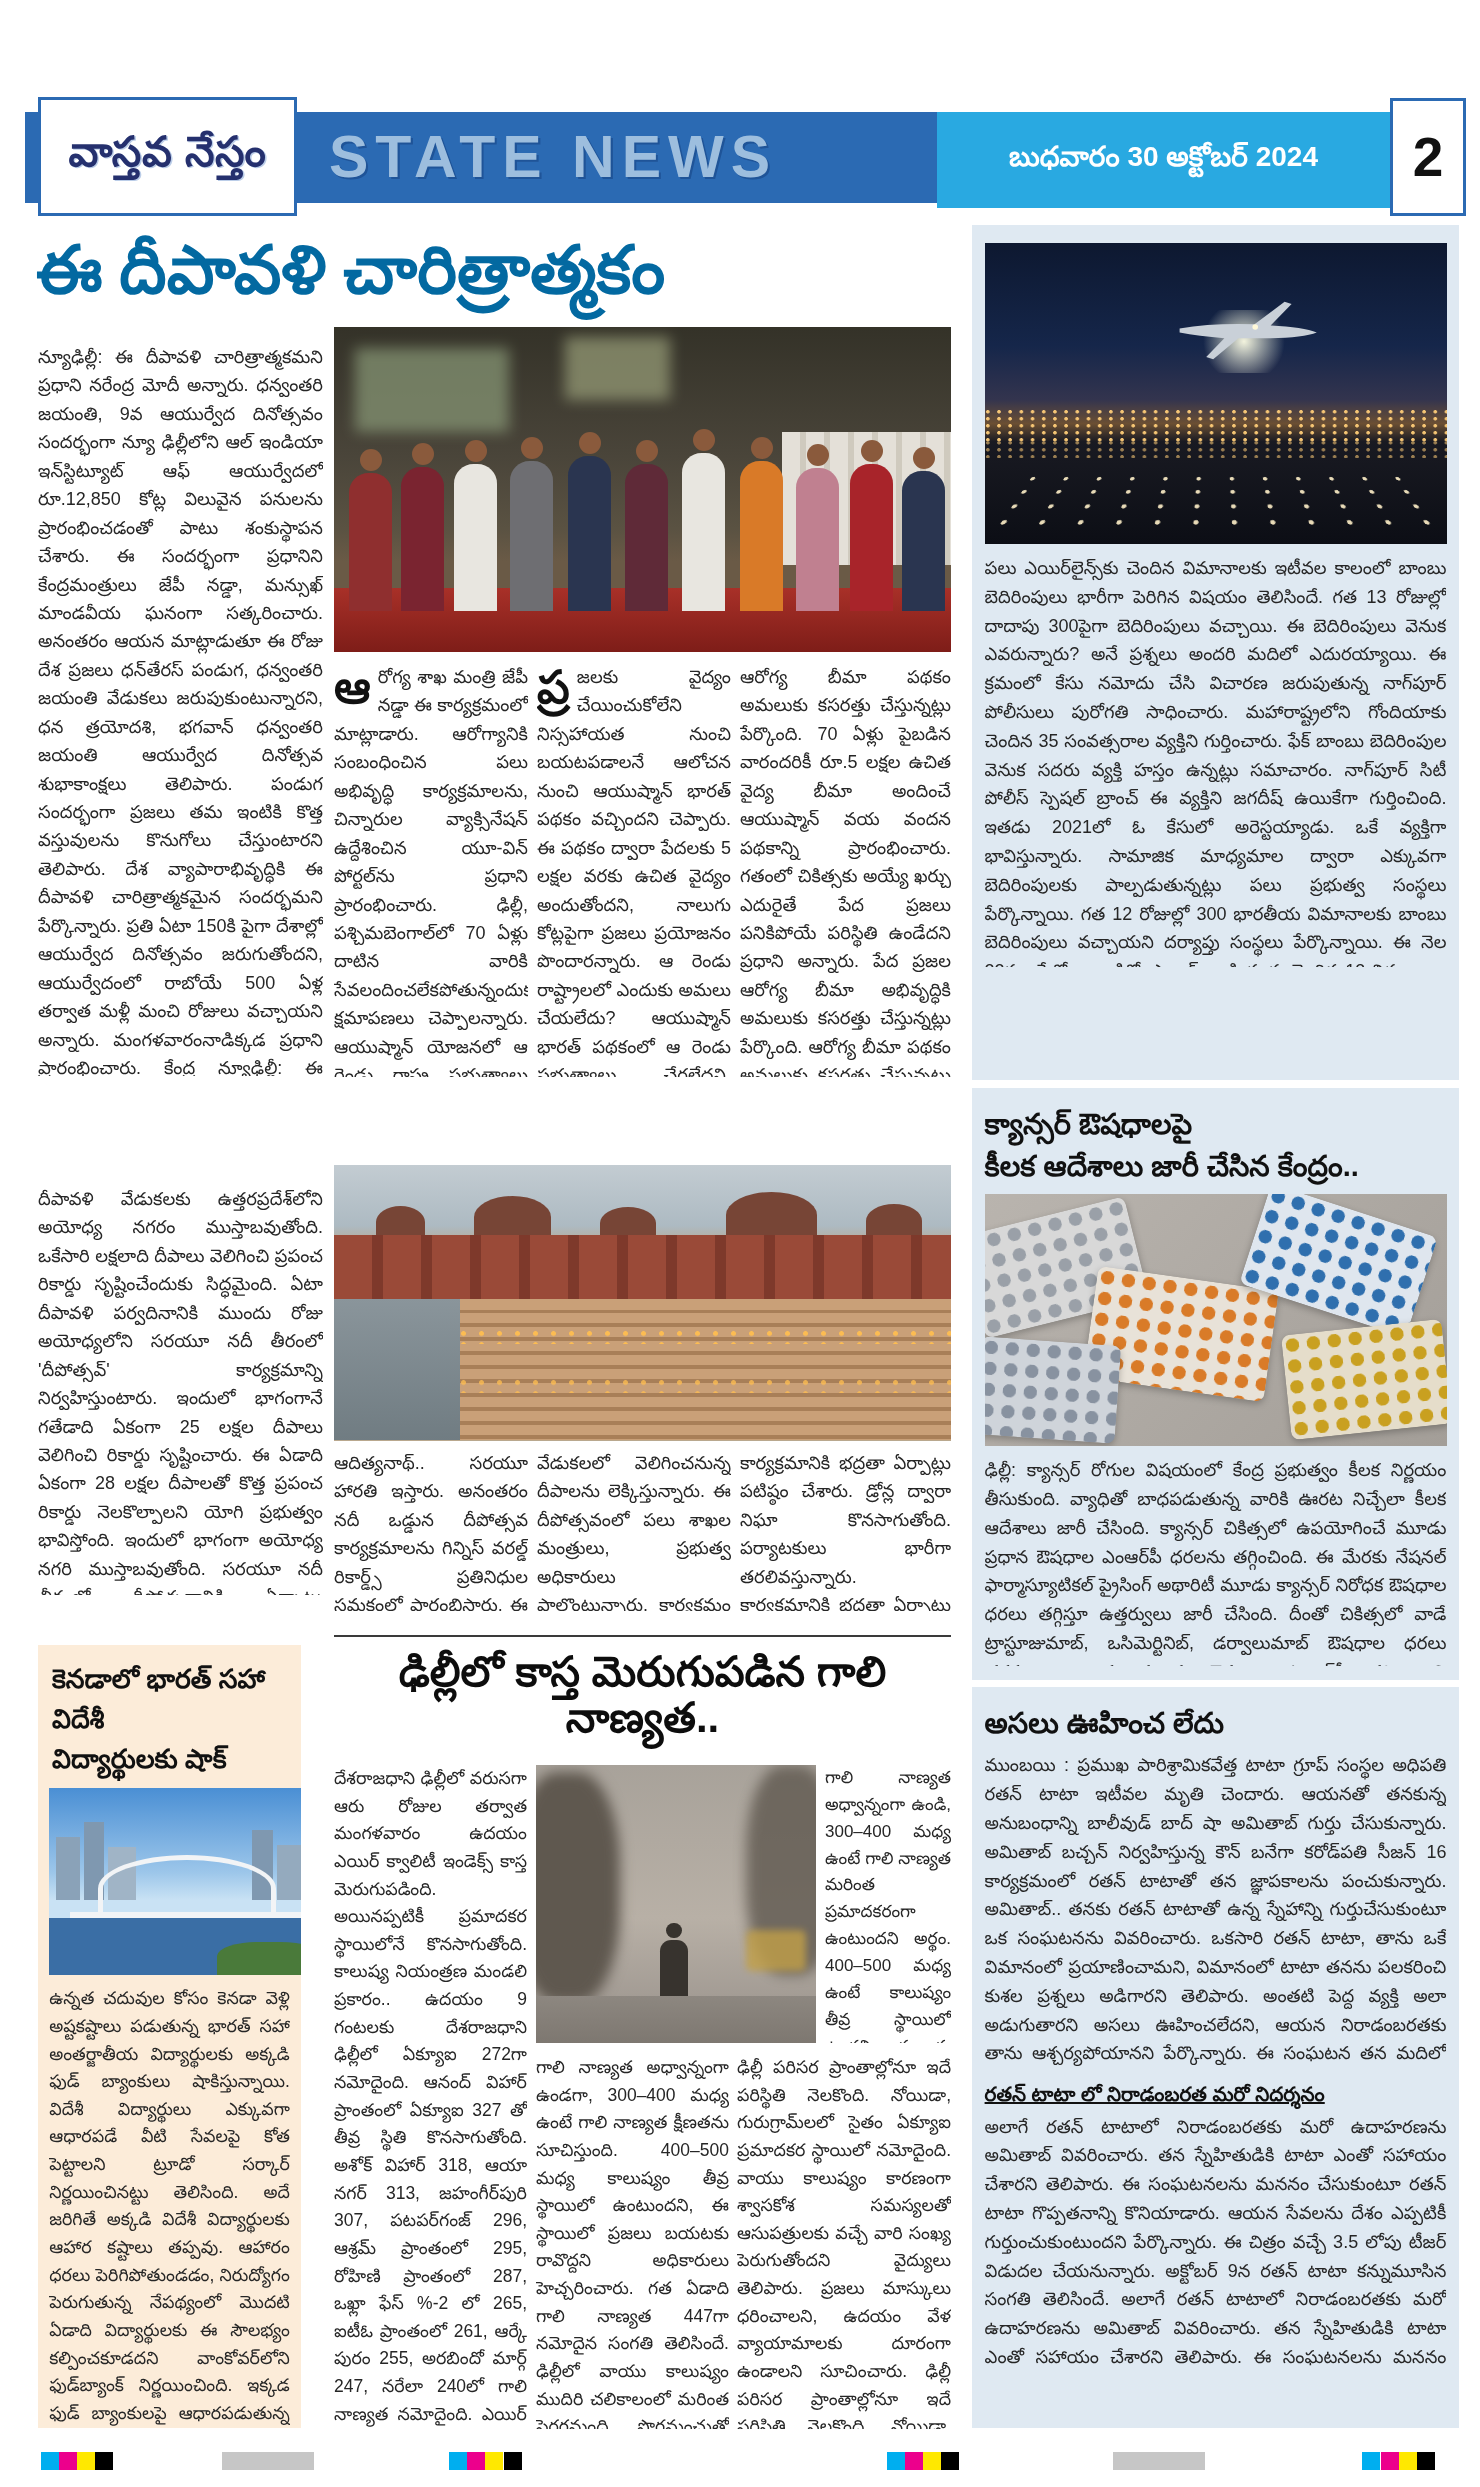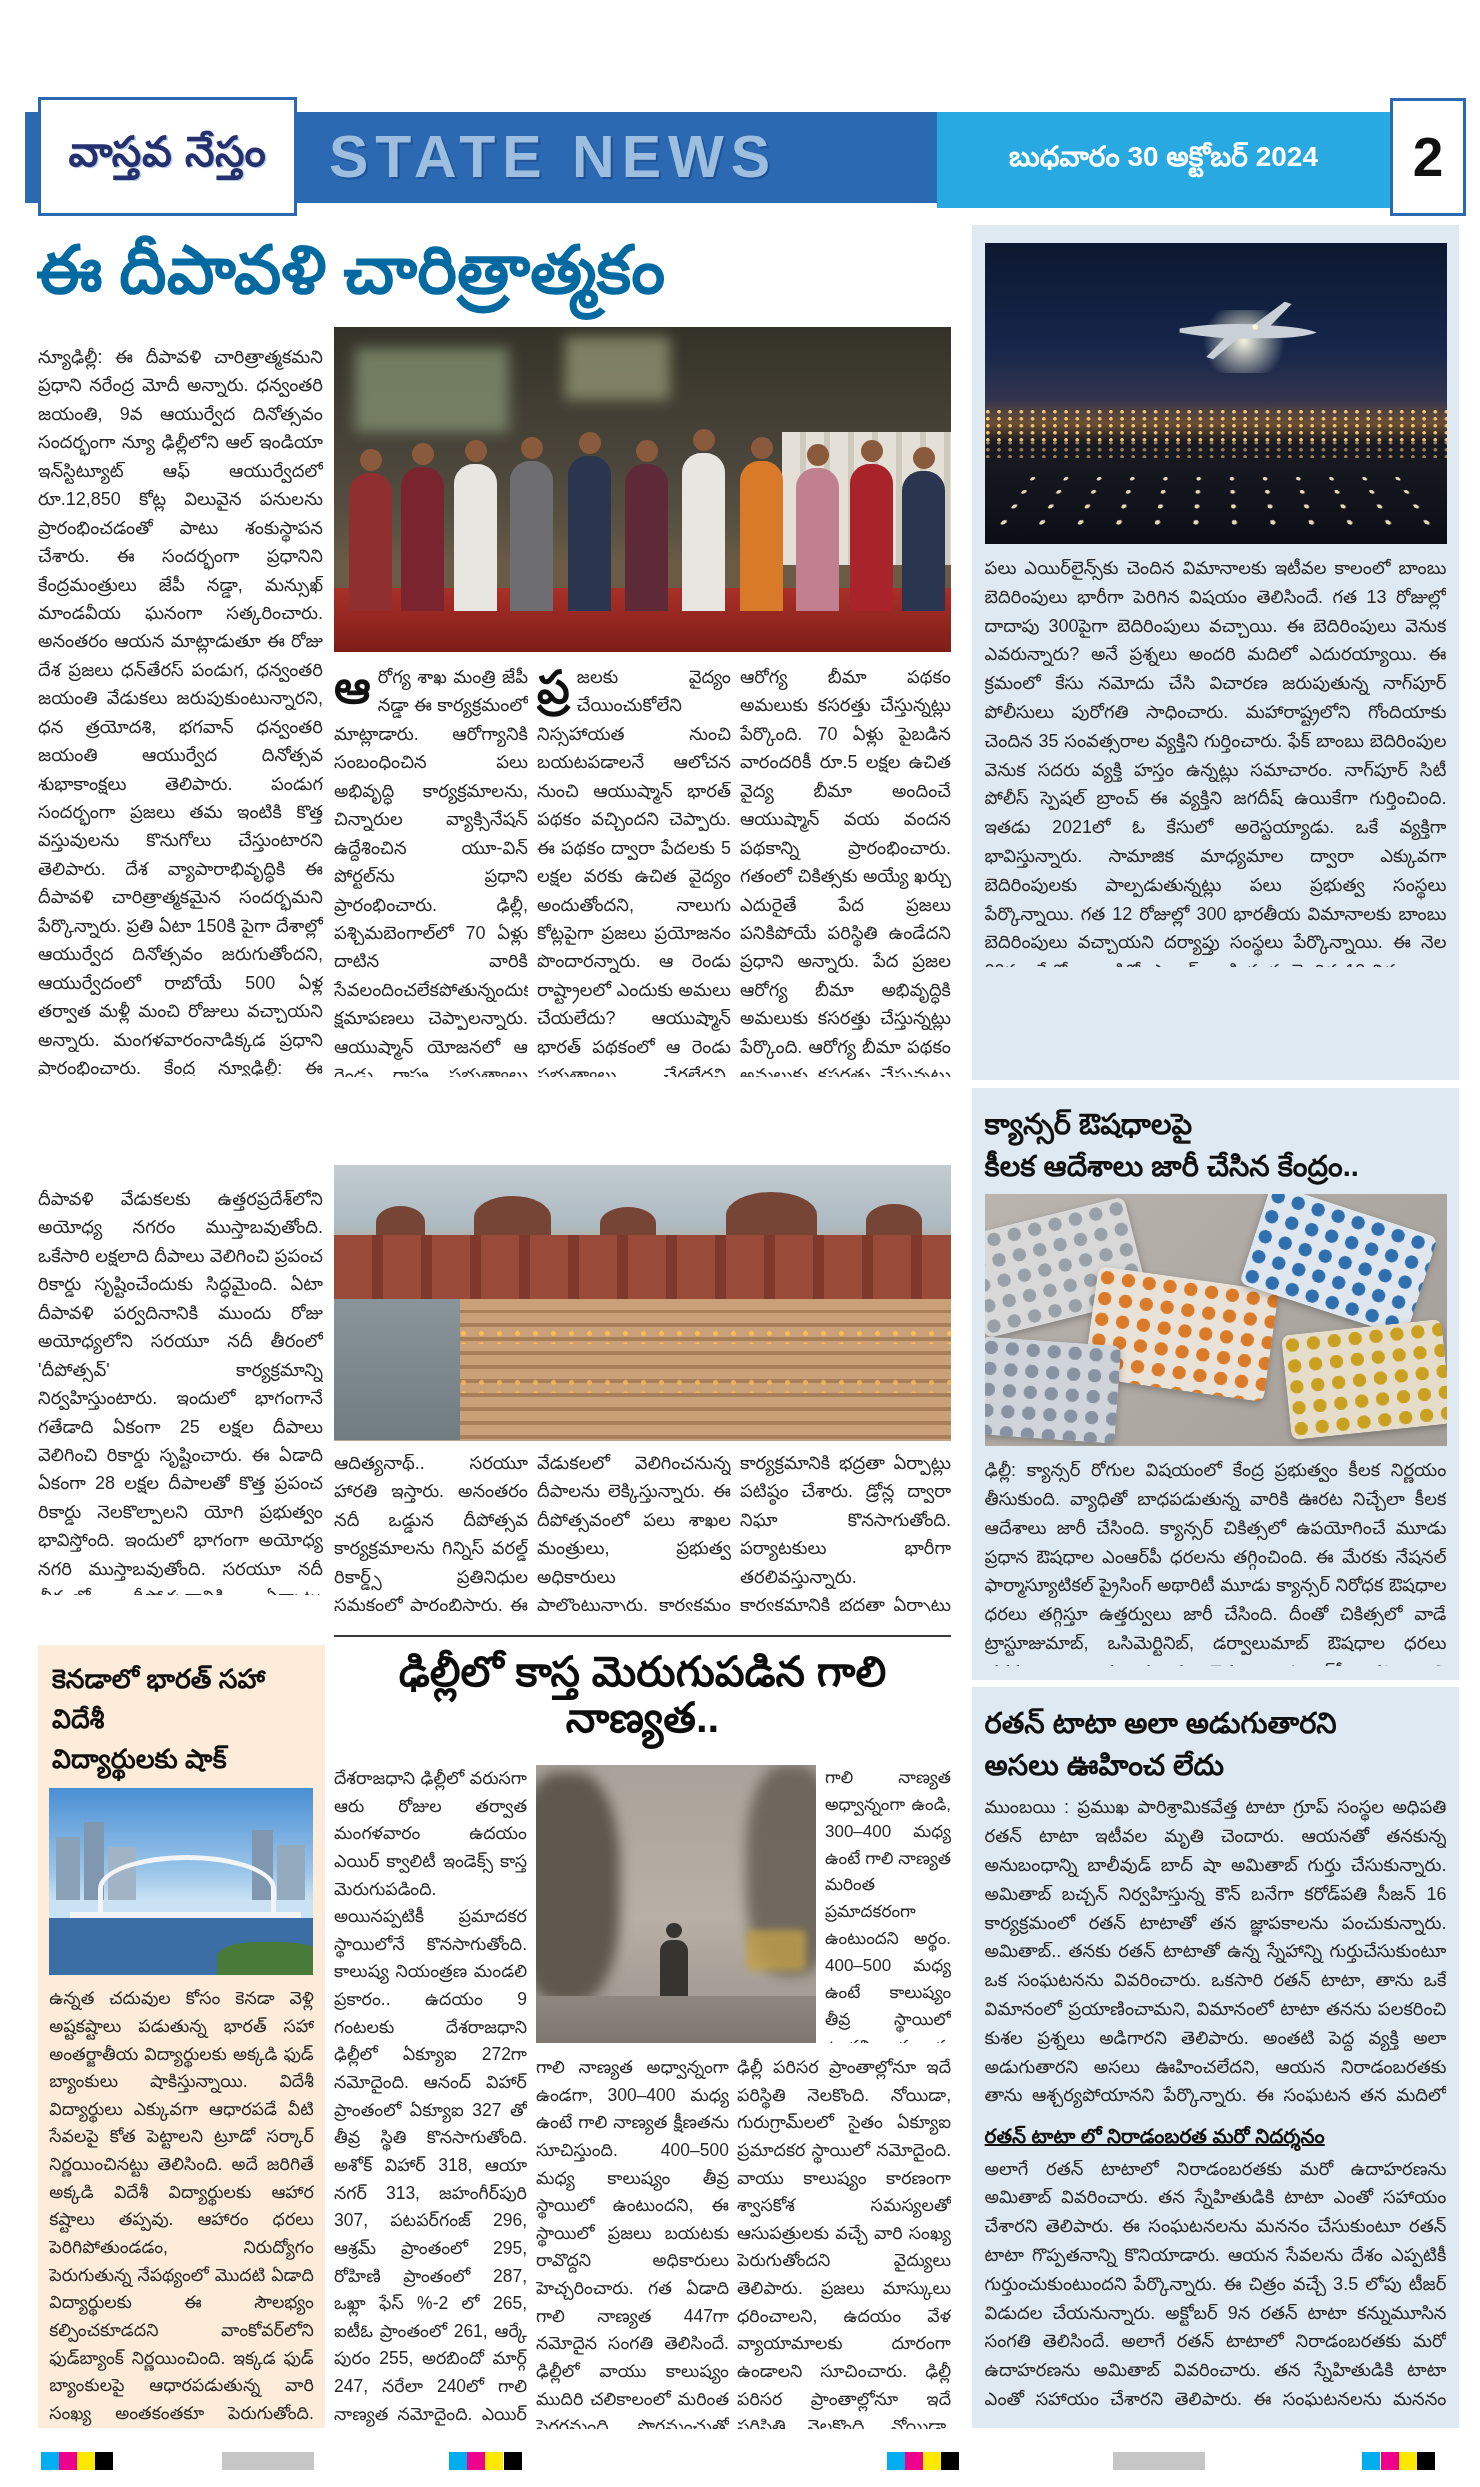--- a/index.html
+++ b/index.html
@@ -179,21 +179,21 @@
     <div class="photo ph4" style="position:relative;width:462px;height:252px;margin:5.6px 0 9.8px 0">
       <div class="pack pk-dots" style="left:-14px;top:21px;width:168px;height:105px;transform:rotate(-14deg);background-color:#d8d8d8;background-image:radial-gradient(circle at 10.5px 10.5px,#9aa0a8 6.3px,transparent 7px)"></div>
       <div class="pack pk-dots" style="left:105px;top:84px;width:182px;height:112px;transform:rotate(8deg);background-color:#e8e2d8;background-image:radial-gradient(circle at 10.5px 10.5px,#d97b28 6.3px,transparent 7px)"></div>
       <div class="pack pk-dots" style="left:266px;top:14px;width:175px;height:105px;transform:rotate(18deg);background-color:#dfe6ee;background-image:radial-gradient(circle at 10.5px 10.5px,#2f6fae 6.3px,transparent 7px)"></div>
       <div class="pack pk-dots" style="left:301px;top:133px;width:161px;height:105px;transform:rotate(-6deg);background-color:#e5ddca;background-image:radial-gradient(circle at 10.5px 10.5px,#c9a020 6.3px,transparent 7px)"></div>
       <div class="pack pk-dots" style="left:-7px;top:147px;width:140px;height:98px;transform:rotate(4deg);background-color:#cfd4da;background-image:radial-gradient(circle at 10.5px 10.5px,#8892a0 6.3px,transparent 7px)"></div>
     </div>
     <div class="rail-body" style="height:210px">ఢిల్లీ: క్యాన్సర్ రోగుల విషయంలో కేంద్ర ప్రభుత్వం కీలక నిర్ణయం తీసుకుంది. వ్యాధితో బాధపడుతున్న వారికి ఊరట నిచ్చేలా కీలక ఆదేశాలు జారీ చేసింది. క్యాన్సర్ చికిత్సలో ఉపయోగించే మూడు ప్రధాన ఔషధాల ఎంఆర్‌పీ ధరలను తగ్గించింది. ఈ మేరకు నేషనల్ ఫార్మాస్యూటికల్ ప్రైసింగ్ అథారిటీ మూడు క్యాన్సర్ నిరోధక ఔషధాల ధరలు తగ్గిస్తూ ఉత్తర్వులు జారీ చేసింది. దీంతో చికిత్సలో వాడే ట్రాస్టూజుమాబ్, ఒసిమెర్టినిబ్, డర్వాలుమాబ్ ఔషధాల ధరలు తగ్గనున్నాయి. ఈ మూడు ఔషధాల ఎంఆర్‌పీ తగ్గించాలని తయారీదారులను ఎన్‌పీపీఏ ఆదేశించింది. ధరల మార్పు గురించి డీలర్లు, రాష్ట్ర డ్రగ్ కంట్రోలర్లు, రాష్ట్ర ప్రభుత్వాలకు తెలియజేయాలని సూచించింది. ఢిల్లీ: క్యాన్సర్ రోగుల విషయంలో కేంద్ర ప్రభుత్వం కీలక నిర్ణయం తీసుకుంది. వ్యాధితో బాధపడుతున్న వారికి ఊరట నిచ్చేలా కీలక ఆదేశాలు జారీ చేసింది. క్యాన్సర్ చికిత్సలో ఉపయోగించే మూడు ప్రధాన ఔషధాల ఎంఆర్‌పీ ధరలను తగ్గించింది. ఈ మేరకు నేషనల్ ఫార్మాస్యూటికల్ ప్రైసింగ్ అథారిటీ మూడు క్యాన్సర్ నిరోధక ఔషధాల ధరలు తగ్గిస్తూ ఉత్తర్వులు జారీ చేసింది. దీంతో చికిత్సలో వాడే ట్రాస్టూజుమాబ్, ఒసిమెర్టినిబ్, డర్వాలుమాబ్ ఔషధాల ధరలు తగ్గనున్నాయి. ఈ మూడు ఔషధాల ఎంఆర్‌పీ తగ్గించాలని తయారీదారులను ఎన్‌పీపీఏ ఆదేశించింది. ధరల మార్పు గురించి డీలర్లు, రాష్ట్ర డ్రగ్ కంట్రోలర్లు, రాష్ట్ర ప్రభుత్వాలకు తెలియజేయాలని సూచించింది.</div>
   </div>
 
-  <div class="abs peach-box" style="left:38px;top:1645px;width:287px;height:783px">
+  <div class="abs peach-box" style="left:38px;top:1645px;width:263px;height:783px">
     <div class="peach-head">
       <div>కెనడాలో భారత్ సహా విదేశీ</div>
       <div>విద్యార్థులకు షాక్</div>
     </div>
     <div class="photo ph5" style="position:relative;width:264px;height:187px;margin:2.8px 0 9.8px 0">
       <div class="bldg" style="left:7px;top:49px;width:24px;height:63px"></div>
       <div class="bldg" style="left:35px;top:34px;width:19.6px;height:78px;background:#7f98b0"></div>
       <div class="bldg" style="left:59px;top:59px;width:28px;height:53px;background:#a0b4c6"></div>
       <div class="bldg" style="left:203px;top:42px;width:21px;height:70px;background:#7f98b0"></div>
       <div class="bldg" style="left:228px;top:57px;width:28px;height:55px;background:#94aabe"></div>
@@ -217,21 +217,20 @@
     <div class="walker" style="left:124px;top:175px"></div>
     <div style="position:absolute;left:0;top:231px;width:280px;height:48px;background:linear-gradient(180deg,#8d8780,#7d7770)"></div>
   </div>
 
   <div class="abs body-col" style="left:825px;top:1765px;width:126px;height:278px;font-size:17px">గాలి నాణ్యత అధ్వాన్నంగా ఉండి, 300–400 మధ్య ఉంటే గాలి నాణ్యత మరింత ప్రమాదకరంగా ఉంటుందని అర్థం. 400–500 మధ్య ఉంటే కాలుష్యం తీవ్ర స్థాయిలో ఉందని అర్థం. ఈ స్థాయిలో ఉంటే ప్రజలు అత్యవసరమైతే తప్ప బయటకు రావొద్దని అధికారులు సూచిస్తారు. దీపావళి పండుగకు ముందే వాయు కాలుష్యం ఈ స్థాయిలో ఉండటంతో ఆందోళన వ్యక్తమవుతోంది. గాలి నాణ్యత అధ్వాన్నంగా ఉండి, 300–400 మధ్య ఉంటే గాలి నాణ్యత మరింత ప్రమాదకరంగా ఉంటుందని అర్థం. 400–500 మధ్య ఉంటే కాలుష్యం తీవ్ర స్థాయిలో ఉందని అర్థం. ఈ స్థాయిలో ఉంటే ప్రజలు అత్యవసరమైతే తప్ప బయటకు రావొద్దని అధికారులు సూచిస్తారు. దీపావళి పండుగకు ముందే వాయు కాలుష్యం ఈ స్థాయిలో ఉండటంతో ఆందోళన వ్యక్తమవుతోంది.</div>
   <div class="abs body-col" style="left:536px;top:2054px;width:193px;height:375px;font-size:17.5px">గాలి నాణ్యత అధ్వాన్నంగా ఉండగా, 300–400 మధ్య ఉంటే గాలి నాణ్యత క్షీణతను సూచిస్తుంది. 400–500 మధ్య కాలుష్యం తీవ్ర స్థాయిలో ఉంటుందని, ఈ స్థాయిలో ప్రజలు బయటకు రావొద్దని అధికారులు హెచ్చరించారు. గత ఏడాది గాలి నాణ్యత 447గా నమోదైన సంగతి తెలిసిందే. ఢిల్లీలో వాయు కాలుష్యం ముదిరి చలికాలంలో మరింత పెరగనుంది. పొగమంచుతో దృశ్యమానత తగ్గి వాహనదారులు ఇబ్బందులు పడుతున్నారు. ఢిల్లీ ప్రభుత్వం కాలుష్య నియంత్రణ చర్యలు చేపట్టింది. నీటిని చిలకరించే యంత్రాలను రంగంలోకి దించింది. గ్రేడెడ్ రెస్పాన్స్ యాక్షన్ ప్లాన్ అమలులో ఉంది. గాలి నాణ్యత అధ్వాన్నంగా ఉండగా, 300–400 మధ్య ఉంటే గాలి నాణ్యత క్షీణతను సూచిస్తుంది. 400–500 మధ్య కాలుష్యం తీవ్ర స్థాయిలో ఉంటుందని, ఈ స్థాయిలో ప్రజలు బయటకు రావొద్దని అధికారులు హెచ్చరించారు. గత ఏడాది గాలి నాణ్యత 447గా నమోదైన సంగతి తెలిసిందే. ఢిల్లీలో వాయు కాలుష్యం ముదిరి చలికాలంలో మరింత పెరగనుంది. పొగమంచుతో దృశ్యమానత తగ్గి వాహనదారులు ఇబ్బందులు పడుతున్నారు. ఢిల్లీ ప్రభుత్వం కాలుష్య నియంత్రణ చర్యలు చేపట్టింది. నీటిని చిలకరించే యంత్రాలను రంగంలోకి దించింది. గ్రేడెడ్ రెస్పాన్స్ యాక్షన్ ప్లాన్ అమలులో ఉంది.</div>
   <div class="abs body-col" style="left:737px;top:2054px;width:214px;height:375px;font-size:17.5px">ఢిల్లీ పరిసర ప్రాంతాల్లోనూ ఇదే పరిస్థితి నెలకొంది. నోయిడా, గురుగ్రామ్‌లలో సైతం ఏక్యూఐ ప్రమాదకర స్థాయిలో నమోదైంది. వాయు కాలుష్యం కారణంగా శ్వాసకోశ సమస్యలతో ఆసుపత్రులకు వచ్చే వారి సంఖ్య పెరుగుతోందని వైద్యులు తెలిపారు. ప్రజలు మాస్కులు ధరించాలని, ఉదయం వేళ వ్యాయామాలకు దూరంగా ఉండాలని సూచించారు. ఢిల్లీ పరిసర ప్రాంతాల్లోనూ ఇదే పరిస్థితి నెలకొంది. నోయిడా, గురుగ్రామ్‌లలో సైతం ఏక్యూఐ ప్రమాదకర స్థాయిలో నమోదైంది. వాయు కాలుష్యం కారణంగా శ్వాసకోశ సమస్యలతో ఆసుపత్రులకు వచ్చే వారి సంఖ్య పెరుగుతోందని వైద్యులు తెలిపారు. ప్రజలు మాస్కులు ధరించాలని, ఉదయం వేళ వ్యాయామాలకు దూరంగా ఉండాలని సూచించారు. ఢిల్లీ పరిసర ప్రాంతాల్లోనూ ఇదే పరిస్థితి నెలకొంది. నోయిడా, గురుగ్రామ్‌లలో సైతం ఏక్యూఐ ప్రమాదకర స్థాయిలో నమోదైంది. వాయు కాలుష్యం కారణంగా శ్వాసకోశ సమస్యలతో ఆసుపత్రులకు వచ్చే వారి సంఖ్య పెరుగుతోందని వైద్యులు తెలిపారు. ప్రజలు మాస్కులు ధరించాలని, ఉదయం వేళ వ్యాయామాలకు దూరంగా ఉండాలని సూచించారు.</div>
 
   <div class="abs rail-box" style="left:972px;top:1687px;width:487px;height:741px">
     <div class="rail-head" style="font-size:29px">
-      <div>రతన్ టాటా అలా అడుగుతారని</div>
       <div>అసలు ఊహించ లేదు</div>
     </div>
     <div class="rail-body" style="height:322px;margin-top:4.2px">ముంబయి : ప్రముఖ పారిశ్రామికవేత్త టాటా గ్రూప్ సంస్థల అధిపతి రతన్ టాటా ఇటీవల మృతి చెందారు. ఆయనతో తనకున్న అనుబంధాన్ని బాలీవుడ్ బాద్ షా అమితాబ్ గుర్తు చేసుకున్నారు. అమితాబ్ బచ్చన్ నిర్వహిస్తున్న కౌన్ బనేగా కరోడ్‌పతి సీజన్ 16 కార్యక్రమంలో రతన్ టాటాతో తన జ్ఞాపకాలను పంచుకున్నారు. అమితాబ్.. తనకు రతన్ టాటాతో ఉన్న స్నేహాన్ని గుర్తుచేసుకుంటూ ఒక సంఘటనను వివరించారు. ఒకసారి రతన్ టాటా, తాను ఒకే విమానంలో ప్రయాణించామని, విమానంలో టాటా తనను పలకరించి కుశల ప్రశ్నలు అడిగారని తెలిపారు. అంతటి పెద్ద వ్యక్తి అలా అడుగుతారని అసలు ఊహించలేదని, ఆయన నిరాడంబరతకు తాను ఆశ్చర్యపోయానని పేర్కొన్నారు. ఈ సంఘటన తన మదిలో చిరస్థాయిగా నిలిచిపోయిందని అమితాబ్ అన్నారు.</div>
     <div class="sub-bold">రతన్ టాటా లో నిరాడంబరత మరో నిదర్శనం</div>
     <div class="rail-body" style="height:259px">అలాగే రతన్ టాటాలో నిరాడంబరతకు మరో ఉదాహరణను అమితాబ్ వివరించారు. తన స్నేహితుడికి టాటా ఎంతో సహాయం చేశారని తెలిపారు. ఈ సంఘటనలను మననం చేసుకుంటూ రతన్ టాటా గొప్పతనాన్ని కొనియాడారు. ఆయన సేవలను దేశం ఎప్పటికీ గుర్తుంచుకుంటుందని పేర్కొన్నారు. ఈ చిత్రం వచ్చే 3.5 లోపు టీజర్ విడుదల చేయనున్నారు. అక్టోబర్ 9న రతన్ టాటా కన్నుమూసిన సంగతి తెలిసిందే. అలాగే రతన్ టాటాలో నిరాడంబరతకు మరో ఉదాహరణను అమితాబ్ వివరించారు. తన స్నేహితుడికి టాటా ఎంతో సహాయం చేశారని తెలిపారు. ఈ సంఘటనలను మననం చేసుకుంటూ రతన్ టాటా గొప్పతనాన్ని కొనియాడారు. ఆయన సేవలను దేశం ఎప్పటికీ గుర్తుంచుకుంటుందని పేర్కొన్నారు. ఈ చిత్రం వచ్చే 3.5 లోపు టీజర్ విడుదల చేయనున్నారు. అక్టోబర్ 9న రతన్ టాటా కన్నుమూసిన సంగతి తెలిసిందే.</div>
   </div>
 
   <div>
     <span class="mark m-c" style="left:41px;top:2452px"></span>
     <span class="mark m-m" style="left:59px;top:2452px"></span>

